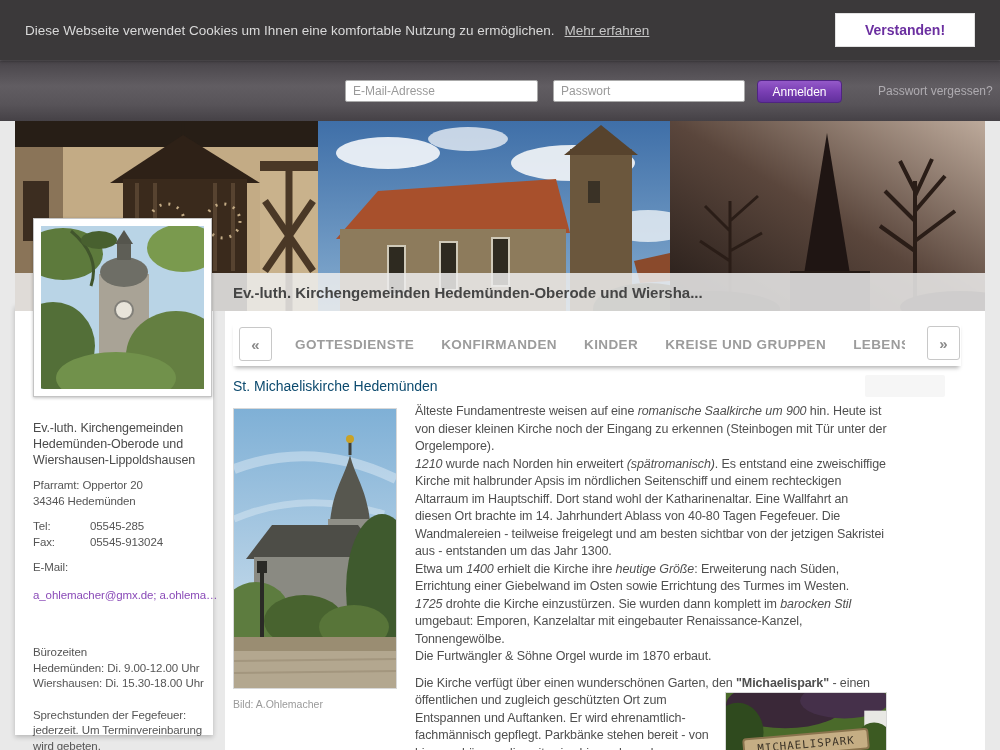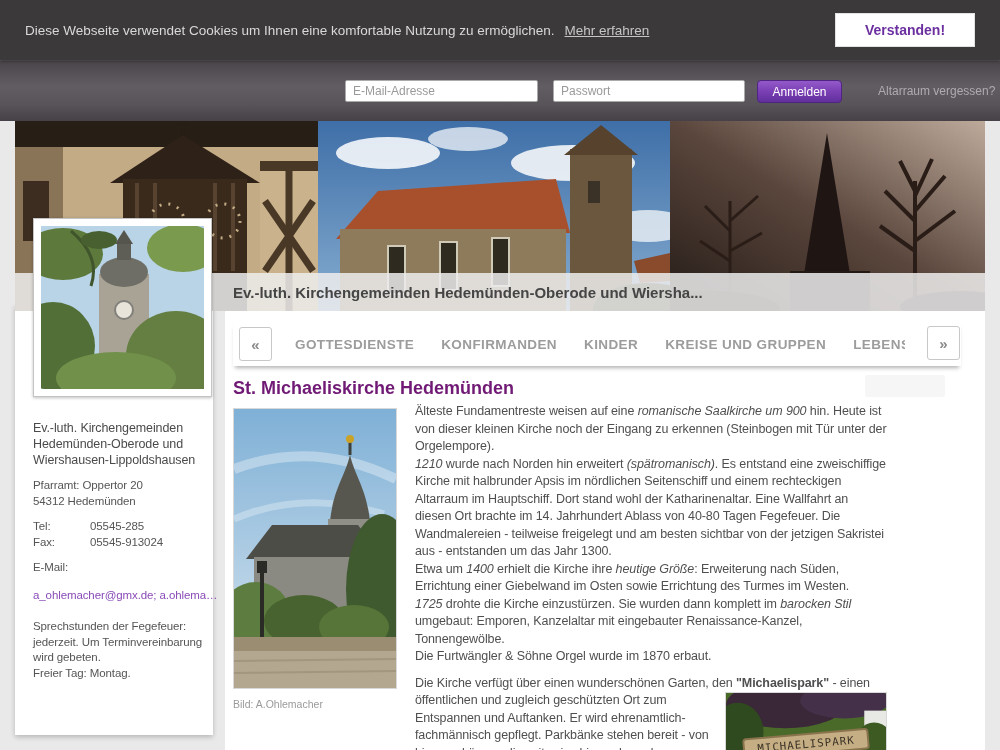--- a/index.html
+++ b/index.html
@@ -103,21 +103,21 @@
     display:flex; align-items:center; justify-content:center;
     cursor:pointer; flex:0 0 auto;
   }
   .arrow-prev { margin-left:6px; }
   .arrow-next { position:absolute; right:1px; top:4px; }
   .nav-tabs { display:flex; gap:27px; margin-left:23px; white-space:nowrap; overflow:hidden; width:610px; }
   .nav-tab { font-size:13.5px; font-weight:bold; color:#9c9c9c; letter-spacing:.4px; cursor:pointer; }
   
   .page-heading {
     position:absolute; left:233px; top:378px; z-index:11;
-    font-size:18px; font-weight:bold; color:#701a75;
+    font-size:14px; font-weight:normal; color:#0c4a6e;
   }
   .ghost-el {
     position:absolute; left:865px; top:375px; width:80px; height:22px;
     background:#f6f6f6; border-radius:2px; z-index:11;
   }
   .article-img-left {
     position:absolute; left:233px; top:408px; width:164px; height:281px; z-index:11;
     border:1px solid #d8d8d8; overflow:hidden;
   }
   .article-img-left svg { display:block; width:162px; height:279px; }
@@ -139,21 +139,21 @@
 <div class="cookie-bar">
   <span class="cookie-msg">Diese Webseite verwendet Cookies um Ihnen eine komfortable Nutzung zu ermöglichen.</span>
   <a class="cookie-more">Mehr erfahren</a>
   <button class="cookie-accept">Verstanden!</button>
 </div>
 
 <div class="login-bar">
   <input type="password" class="login-input input-password" placeholder="Passwort" style="">
   <input class="login-input input-email" placeholder="E-Mail-Adresse" style="">
   <button class="btn-anmelden">Anmelden</button>
-  <a class="forgot-link">Altarraum vergessen?</a>
+  <a class="forgot-link">Passwort vergessen?</a>
 </div>
 
 <div class="banner">
 
   <svg width="303" height="190" viewBox="0 0 303 190" preserveAspectRatio="none">
     <rect width="303" height="190" fill="#c3ab85"></rect>
     <rect width="303" height="26" fill="#271e16"></rect>
     <rect x="0" y="26" width="48" height="164" fill="#8a7458"></rect>
     <rect x="8" y="60" width="26" height="60" fill="#3c2d20"></rect>
     <polygon points="95,62 168,14 245,62" fill="#2e2117"></polygon>
@@ -250,29 +250,34 @@
     <ellipse cx="135" cy="130" rx="50" ry="45" fill="#647f41"></ellipse>
     <ellipse cx="75" cy="152" rx="60" ry="26" fill="#71914b"></ellipse>
     <path d="M30,5 Q60,30 50,60" stroke="#41552c" stroke-width="3" fill="none"></path>
     <ellipse cx="58" cy="14" rx="18" ry="9" fill="#48602f"></ellipse>
   </svg>
 </div>
 <div class="sidebar-content">
   <div class="org-name">Ev.-luth. Kirchengemeinden Hedemünden-Oberode und Wiershausen-Lippoldshausen</div>
   <div class="sb-block">
     <div class="sb-line">Pfarramt: Oppertor 20</div>
-    <div class="sb-line">54312 Hedemünden</div>
+    <div class="sb-line">34346 Hedemünden</div>
   </div>
   <div class="sb-block">
     <div class="sb-row sb-line"><span class="lbl">Tel:</span><span>05545-285</span></div>
     <div class="sb-row sb-line"><span class="lbl">Fax:</span><span>05545-913024</span></div>
   </div>
   <div class="sb-block">
     <div>E-Mail:</div>
     <a class="email-link">a_ohlemacher@gmx.de; a.ohlema…</a>
+  </div>
+  <div class="sb-hours">
+    <div>Bürozeiten</div>
+    <div class="sb-line">Hedemünden: Di. 9.00-12.00 Uhr</div>
+    <div class="sb-line">Wiershausen: Di. 15.30-18.00 Uhr</div>
   </div>
   <div class="sb-consult">
     <div>Sprechstunden der Fegefeuer:</div>
     <div>jederzeit. Um Terminvereinbarung wird gebeten.</div>
     <div>Freier Tag: Montag.</div>
   </div>
 </div>
 
 <h1 class="page-heading">St. Michaeliskirche Hedemünden</h1>
 <div class="ghost-el"></div>

